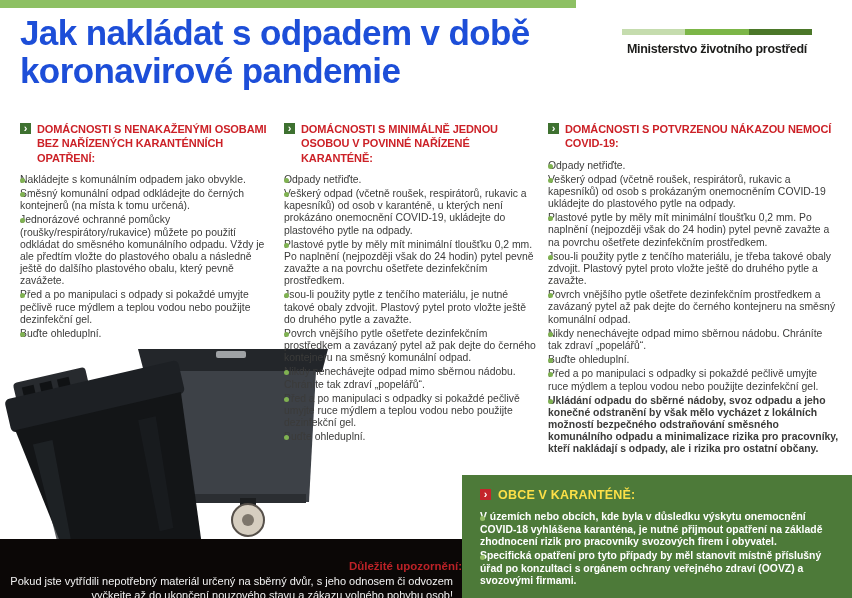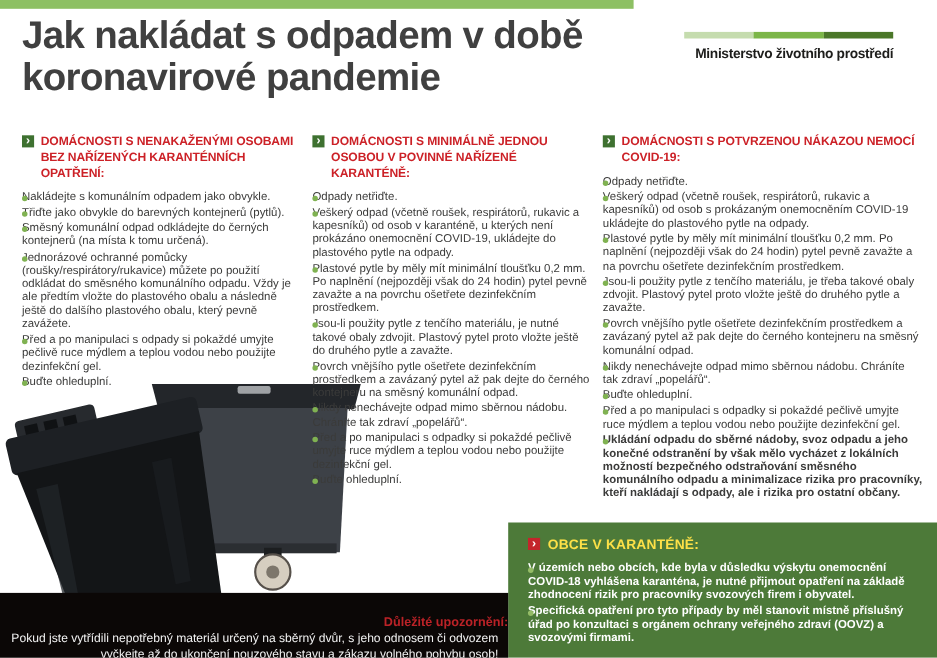--- a/index.html
+++ b/index.html
@@ -5,30 +5,30 @@
   * { margin:0; padding:0; box-sizing:border-box; }
   html,body { background:#ffffff; }
   body {
     width:852px; height:598px; position:relative; overflow:hidden;
     font-family:"Liberation Sans", sans-serif; color:#3b3b3a;
   }
   .top-bar { position:absolute; left:0; top:0; width:576px; height:8px; background:#8dc063; }
 
   .title {
     position:absolute; left:20px; top:14px; width:620px;
-    font-size:35px; font-weight:700; color:#404040;
+    font-size:35px; font-weight:700; color:#1d4ed8;
     line-height:1.08; letter-spacing:-0.6px;
   }
 
   .logo { position:absolute; left:622px; top:29px; width:190px; }
   .logo-bars { display:flex; height:6px; }
   .logo-bars .b1 { flex:1; background:#c5dcae; }
   .logo-bars .b2 { flex:1; background:#7cb648; }
   .logo-bars .b3 { flex:1; background:#4b7729; }
-  .logo-name { margin-top:7px; font-size:12.5px; font-weight:700; color:#1d1d1b; text-align:right; letter-spacing:-0.3px; white-space:nowrap; }
+  .logo-name { margin-top:7px; font-size:12.5px; font-weight:700; color:#1d1d1b; text-align:center; letter-spacing:-0.3px; white-space:nowrap; }
 
   .col { position:absolute; top:122px; }
   .col1 { left:20px;  width:252px; }
   .col2 { left:284px; width:252px; }
   .col3 { left:548px; width:291px; }
 
   .col-header { display:flex; gap:6px; align-items:flex-start; }
   .chev {
     width:11px; height:11px; flex:0 0 11px; margin-top:1px;
     background:#3e7130; color:#ffffff; font-size:11px; font-weight:700;
@@ -107,21 +107,20 @@
 </svg>
 
 <section class="col col1">
   <header class="col-header">
     <span class="chev">›</span>
     <h2 class="col-title">DOMÁCNOSTI S NENAKAŽENÝMI OSOBAMI BEZ NAŘÍZENÝCH KARANTÉNNÍCH OPATŘENÍ:</h2>
   </header>
   <ul class="bullets">
 
   <li>Nakládejte s komunálním odpadem jako obvykle.</li>
-      <li>Třiďte jako obvykle do barevných kontejnerů (pytlů).</li>
       <li>Směsný komunální odpad odkládejte do černých kontejnerů (na místa k tomu určená).</li>
       <li>Jednorázové ochranné pomůcky (roušky/respirátory/rukavice) můžete po použití odkládat do směsného komunálního odpadu. Vždy je ale předtím vložte do plastového obalu a následně ještě do dalšího plastového obalu, který pevně zavážete.</li>
       <li>Před a po manipulaci s odpady si pokaždé umyjte pečlivě ruce mýdlem a teplou vodou nebo použijte dezinfekční gel.</li>
       <li>Buďte ohleduplní.</li>
     </ul>
 </section>
 
 <section class="col col2">
   <header class="col-header">
     <span class="chev">›</span>

